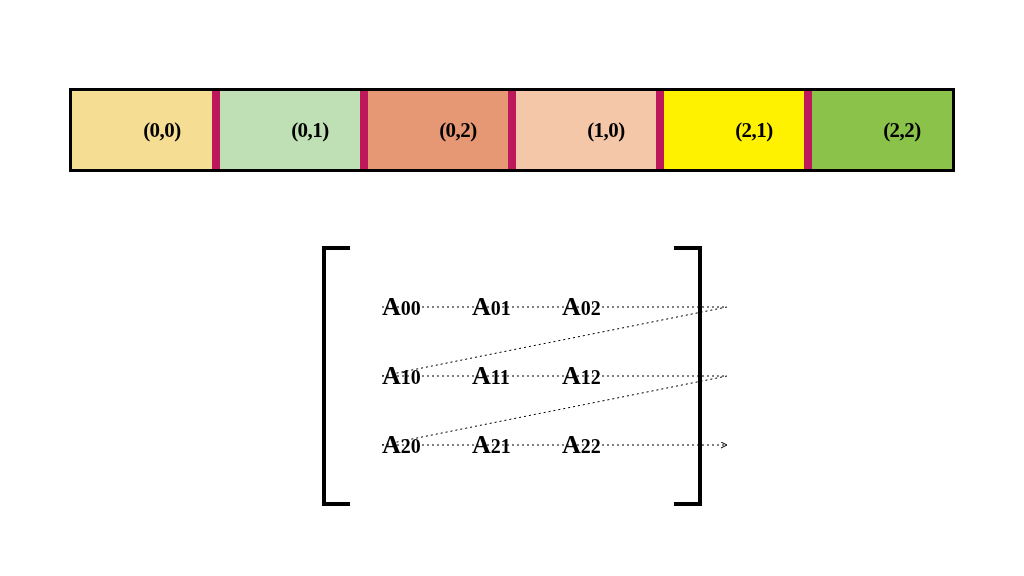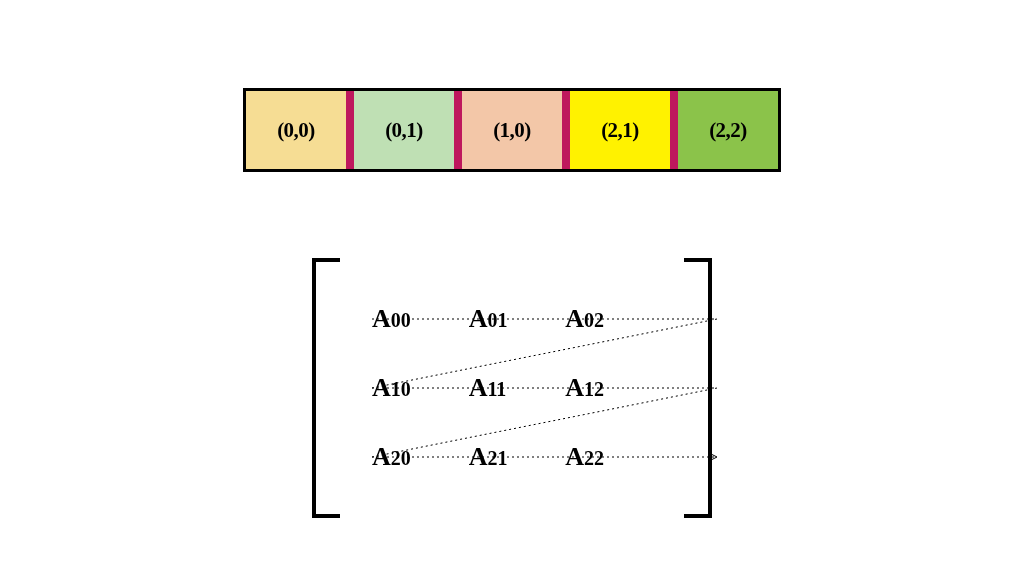--- a/index.html
+++ b/index.html
@@ -26,32 +26,32 @@
     width: 100px;
     height: 78px;
     display: flex;
     align-items: center;
     justify-content: center;
     font-weight: 900;
     font-size: 21px;
     letter-spacing: -0.5px;
     background: var(--bg, #ccc);
     color: #000;
+    padding-left: 40px;
   }
   .cell + .cell { border-left: 8px solid #be185d; }
 
   
   .matrix-wrapper {
     position: absolute;
-    top: 258px;
+    top: 246px;
     left: 50%;
     transform: translateX(-50%);
     width: 380px;
     height: 260px;
-    padding-left: 20px;
   }
   .bracket {
     position: absolute;
     top: 0;
     bottom: 0;
     width: 28px;
   }
   .bracket.left  { left: 0;  border-left: 4px solid #000; }
   .bracket.right { right: 0; border-right: 4px solid #000; }
   .bracket::before,
@@ -100,20 +100,21 @@
     stroke-width: 1;
     stroke-dasharray: 2 3;
   }
 </style>
 </head>
 <body>
 
 <div class="array-container">
     <div class="cell" style="--bg: #f6dd94;">(0,0)</div>
     <div class="cell" style="--bg: #bfe0b4;">(0,1)</div>
+    <div class="cell" style="--bg: #e69874;">(0,2)</div>
     <div class="cell" style="--bg: #f3c7a8;">(1,0)</div>
     <div class="cell" style="--bg: #fff200;">(2,1)</div>
     <div class="cell" style="--bg: #8bc34a;">(2,2)</div>
   </div>
 
 <div class="matrix-wrapper">
   <div class="bracket left"></div>
   <div class="bracket right"></div>
 
   <svg class="arrows">

